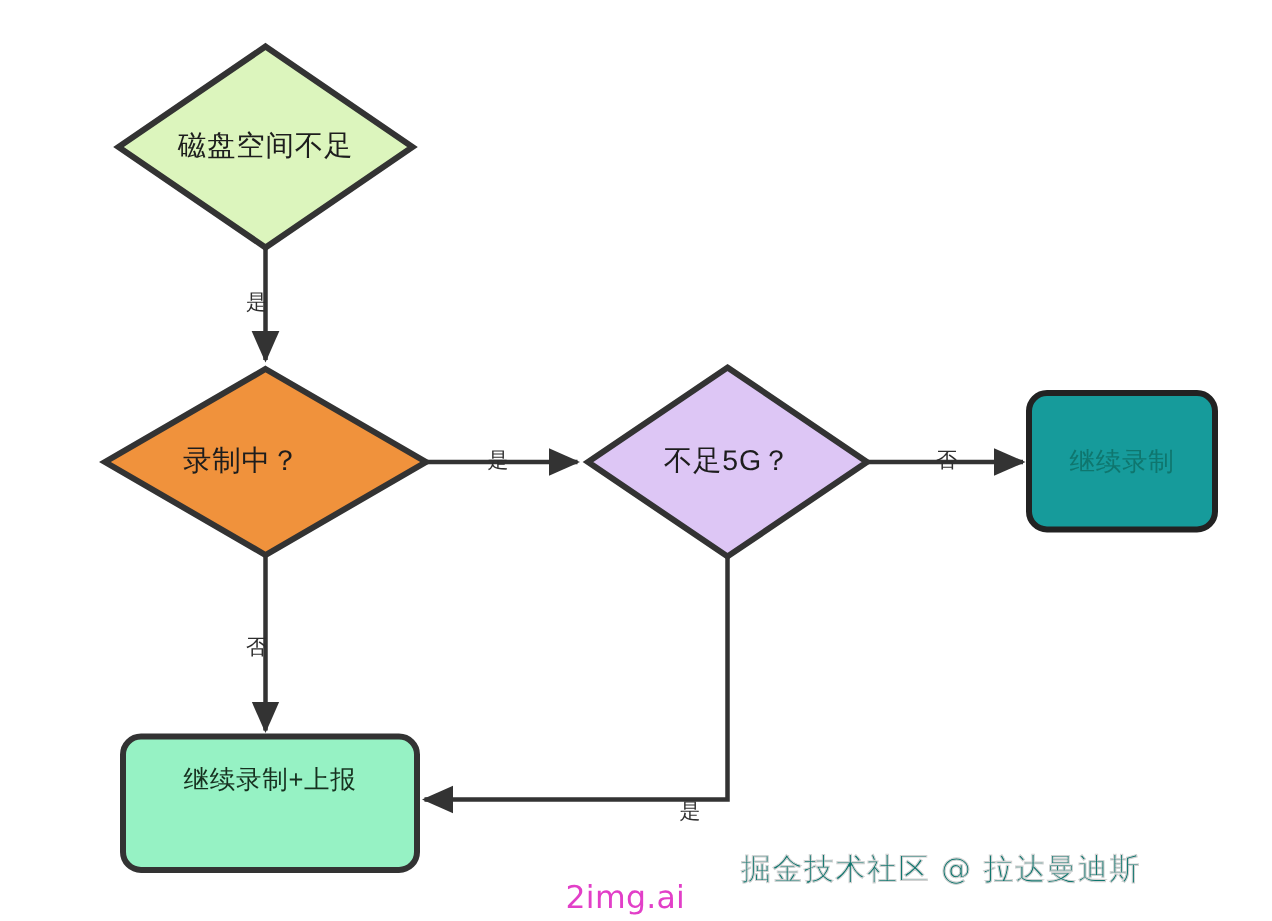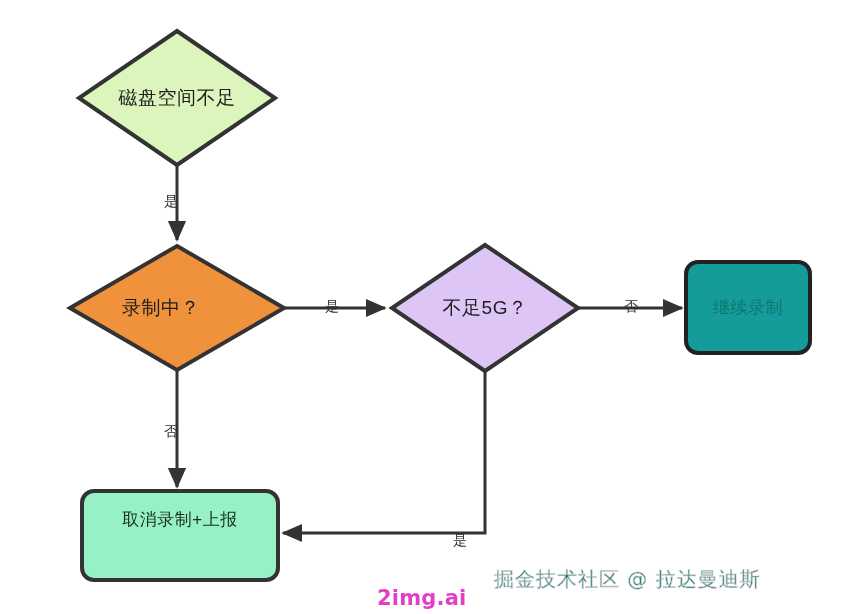--- a/index.html
+++ b/index.html
@@ -56,21 +56,21 @@
     background: transparent;
     pointer-events: none;
     font-family: "Liberation Sans", "DejaVu Sans", sans-serif;
     white-space: nowrap;
   }
   .watermark-brand {
     position: absolute;
     left: 377px;
     top: 586px;
     font-size: 21px;
-    font-weight: bold;
+    font-weight: normal;
     color: #e23fc8;
     letter-spacing: 0.2px;
     font-family: "DejaVu Sans", "Liberation Sans", sans-serif;
   }
   .watermark-credit {
     position: absolute;
     left: 494px;
     top: 566px;
     font-size: 20px;
     color: #0f766e;
@@ -134,21 +134,21 @@
   </svg>
 
   <div class="node-label diamond-label" style="left:79px; top:78px; width:196px; height:40px;">磁盘空间不足</div>
 
   <div class="node-label diamond-label" style="left:54px; top:288px; width:214px; height:40px;">录制中？</div>
 
   <div class="node-label diamond-label" style="left:392px; top:288px; width:186px; height:40px;">不足5G？</div>
 
   <div class="node-label box-label-teal" style="left:686px; top:288px; width:124px; height:40px;">继续录制</div>
 
-  <div class="node-label box-label-mint" style="left:82px; top:508px; width:196px; height:24px;">取消录制+上报</div>
+  <div class="node-label box-label-mint" style="left:82px; top:508px; width:196px; height:24px;">继续录制+上报</div>
 
   <div class="edge-label" style="left:164px; top:193px;">是</div>
 
   <div class="edge-label" style="left:325px; top:298px;">是</div>
 
   <div class="edge-label" style="left:624px; top:298px;">否</div>
 
   <div class="edge-label" style="left:164px; top:423px;">否</div>
 
   <div class="edge-label" style="left:453px; top:532px;">是</div>

